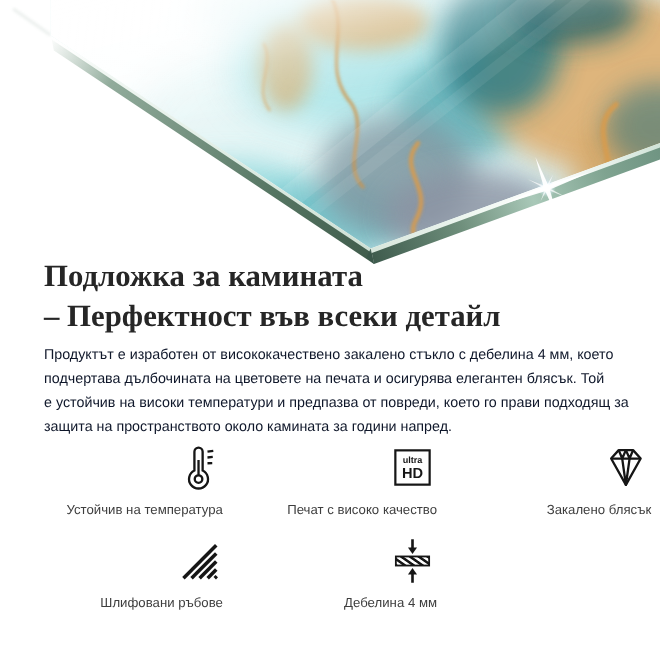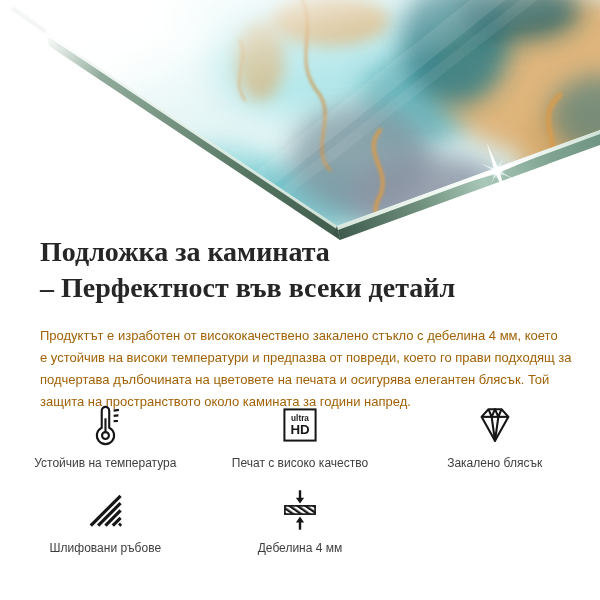--- a/index.html
+++ b/index.html
@@ -4,26 +4,26 @@
 <style>
   html,body{margin:0;padding:0;background:#ffffff;}
   .page{position:relative;width:600px;height:600px;background:#ffffff;overflow:hidden;
         font-family:"Liberation Sans",sans-serif;}
   .hero{position:absolute;left:0;top:0;width:600px;height:240px;}
   .hero svg{display:block;}
   h1.title{position:absolute;left:40px;top:234px;margin:0;width:530px;
            font-family:"Liberation Serif",serif;font-weight:700;
            font-size:28px;line-height:36px;color:#262626;}
   h1.title span{display:block;}
-  .desc{position:absolute;left:40px;top:325px;width:545px;color:#a16207;
+  .desc{position:absolute;left:40px;top:311px;width:545px;color:#0f172a;
         font-size:13px;line-height:22px;}
   .desc div{white-space:nowrap;}
   .features{position:absolute;left:8px;top:401px;width:584px;
             display:grid;grid-template-columns:repeat(3,1fr);grid-row-gap:15px;}
-  .feature{display:flex;flex-direction:column;align-items:center;height:70px;}
+  .feature{display:flex;flex-direction:column;align-items:flex-end;height:70px;}
   .icon-box{height:48px;display:flex;align-items:center;justify-content:center;}
   .f-label{margin-top:7px;font-size:12px;color:#3e3e3e;white-space:nowrap;text-align:center;}
   .fi{stroke:#161616;fill:none;stroke-width:2.2;}
 </style>
 </head>
 <body>
 
 <div class="page">
 
   <div class="hero">
@@ -138,22 +138,22 @@
     </svg>
   </div>
 
   <h1 class="title">
     <span>Подложка за камината</span>
     <span>– Перфектност във всеки детайл</span>
   </h1>
 
   <div class="desc">
     <div>Продуктът е изработен от висококачествено закалено стъкло с дебелина 4 мм, което</div>
+    <div>подчертава дълбочината на цветовете на печата и осигурява елегантен блясък. Той</div>
     <div>е устойчив на високи температури и предпазва от повреди, което го прави подходящ за</div>
-    <div>подчертава дълбочината на цветовете на печата и осигурява елегантен блясък. Той</div>
     <div>защита на пространството около камината за години напред.</div>
   </div>
 
   <div class="features">
 
     <div class="feature">
       <div class="icon-box">
         <svg width="46" height="46" viewBox="0 0 48 48">
           <path class="fi" d="M20.6 9 a3.9 3.9 0 0 1 7.8 0 V26.8 a9 9 0 1 1 -7.8 0 Z"></path>
           <circle class="fi" cx="24.5" cy="35" r="3.6"></circle>

